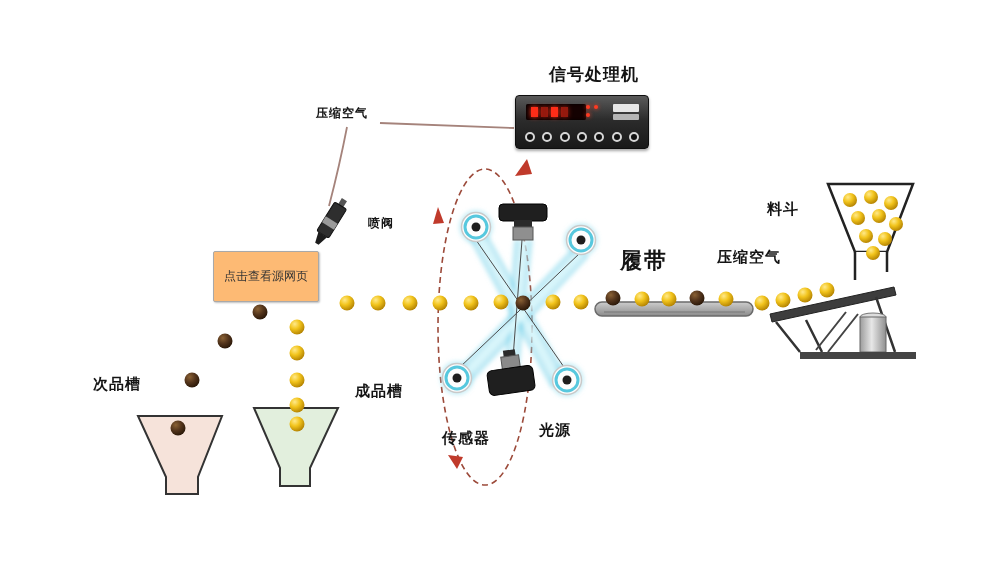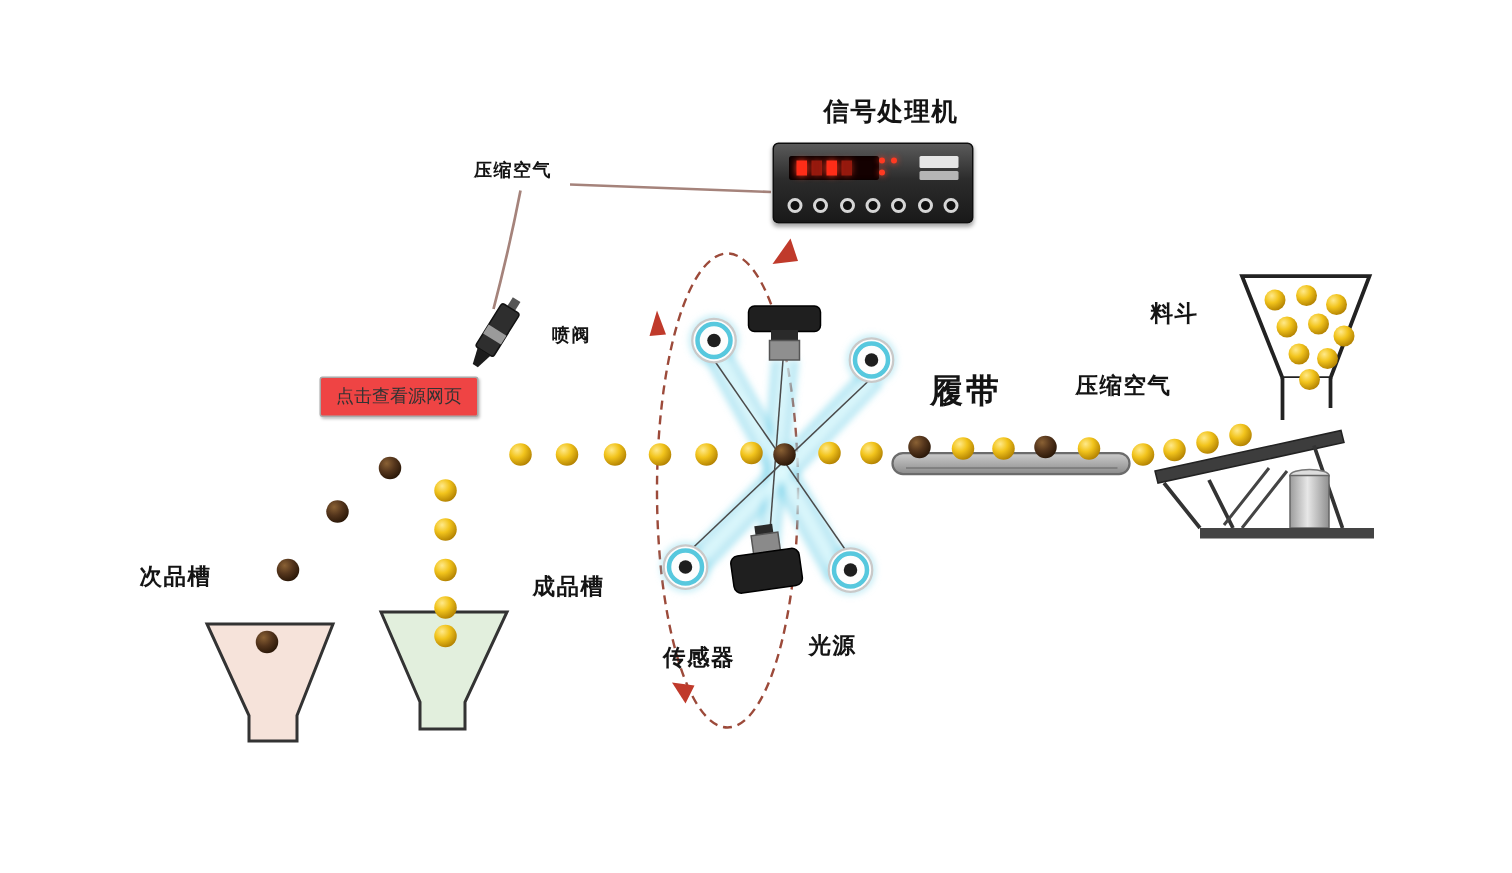--- a/index.html
+++ b/index.html
@@ -4,21 +4,21 @@
 <style>
   html,body{margin:0;padding:0;background:#ffffff;}
   .stage{position:relative;width:916px;height:582px;background:#ffffff;overflow:hidden;
          font-family:Liberation Sans, sans-serif;margin-left:10px;}
   .art{position:absolute;left:0;top:0;}
   .label{position:absolute;color:#141414;font-weight:700;white-space:nowrap;letter-spacing:1px;}
   .lbl-sm{font-size:12px;}
   .lbl-md{font-size:15px;}
   .lbl-lg{font-size:17px;}
   .lbl-xl{font-size:22px;letter-spacing:2px;}
-  .src-box{position:absolute;left:203px;top:251px;padding:4px 10px;background:#ef4444;
+  .src-box{position:absolute;left:203px;top:251px;padding:16px 10px;background:#fdba74;
            border:1px solid #a9a9a9;border-radius:2px;font-size:12px;font-weight:400;
            color:#333;box-shadow:1px 1px 2px rgba(0,0,0,.25);letter-spacing:0;}
   
   .device{position:absolute;left:505px;top:95px;width:132px;height:52px;border-radius:4px;
           background:linear-gradient(180deg,#5a5a5a 0%,#2c2c2c 45%,#191919 100%);
           border:1px solid #0e0e0e;box-shadow:0 2px 3px rgba(0,0,0,.35);}
   .led{position:absolute;left:10px;top:8px;width:54px;height:16px;background:#140101;
        border-radius:2px;box-shadow:inset 0 0 3px #000;display:flex;align-items:center;padding:0 3px;}
   .seg{width:7px;height:10px;margin:0 1.5px;background:#ff2d18;box-shadow:0 0 5px #ff3c22;}
   .seg.dim{opacity:.55;}

